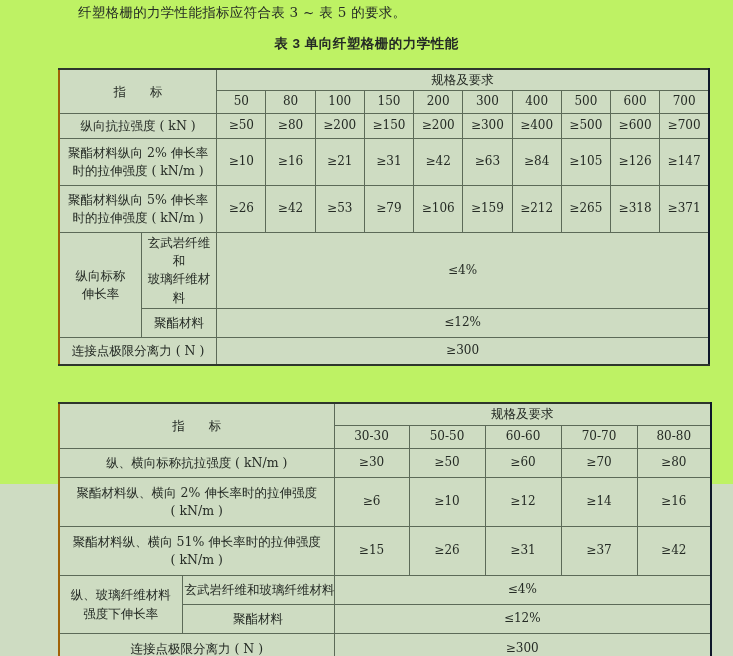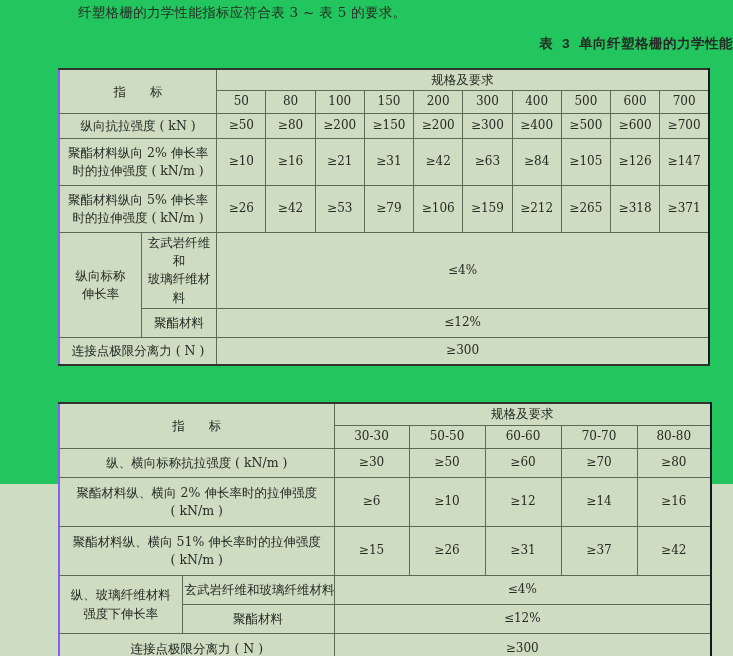--- a/index.html
+++ b/index.html
@@ -12,40 +12,40 @@
     height: 656px;
     position: relative;
     font-family: "DejaVu Serif", "Liberation Serif", serif;
     color: #252b25;
     overflow: hidden;
   }
   .page {
     position: relative;
     width: 733px;
     height: 484px;
-    background: #22c55e;
+    background: #bef264;
   }
 
   .intro {
     position: absolute;
     left: 78px;
     top: 4px;
     font-size: 13.5px;
     letter-spacing: 0.3px;
     white-space: nowrap;
   }
 
   .tbl-title {
     position: absolute;
     width: 733px;
     left: 0;
-    text-align: right;
+    text-align: center;
     font-size: 13.5px;
     font-weight: bold;
-    font-family: Liberation Mono, monospace;
+    font-family: Liberation Sans, sans-serif;
     letter-spacing: 0.5px;
   }
   #title3 { top: 35px; }
   #title4 { top: 366px; }
 
   table.grid {
     position: absolute;
     border-collapse: collapse;
     table-layout: fixed;
     background: #cedcc2;
@@ -61,21 +61,21 @@
   }
   table.grid td.zh {
     font-size: 12.5px;
   }
   
   table.grid {
     border: 2px solid #2e362c;
   }
   table.grid td.tb-top { border-top: 2px solid #2e362c; }
   table.grid td.tb-bot { border-bottom: 2px solid #2e362c; }
-  table.grid td.tb-left { border-left: 2px solid #8b5cf6; }
+  table.grid td.tb-left { border-left: 2px solid #a16207; }
   table.grid td.tb-right { border-right: 2px solid #0f172a; }
 
   
   #table3 {
     left: 58px;
     top: 68px;
     width: 652px;
   }
   #table3 td { height: 20px; }
 

